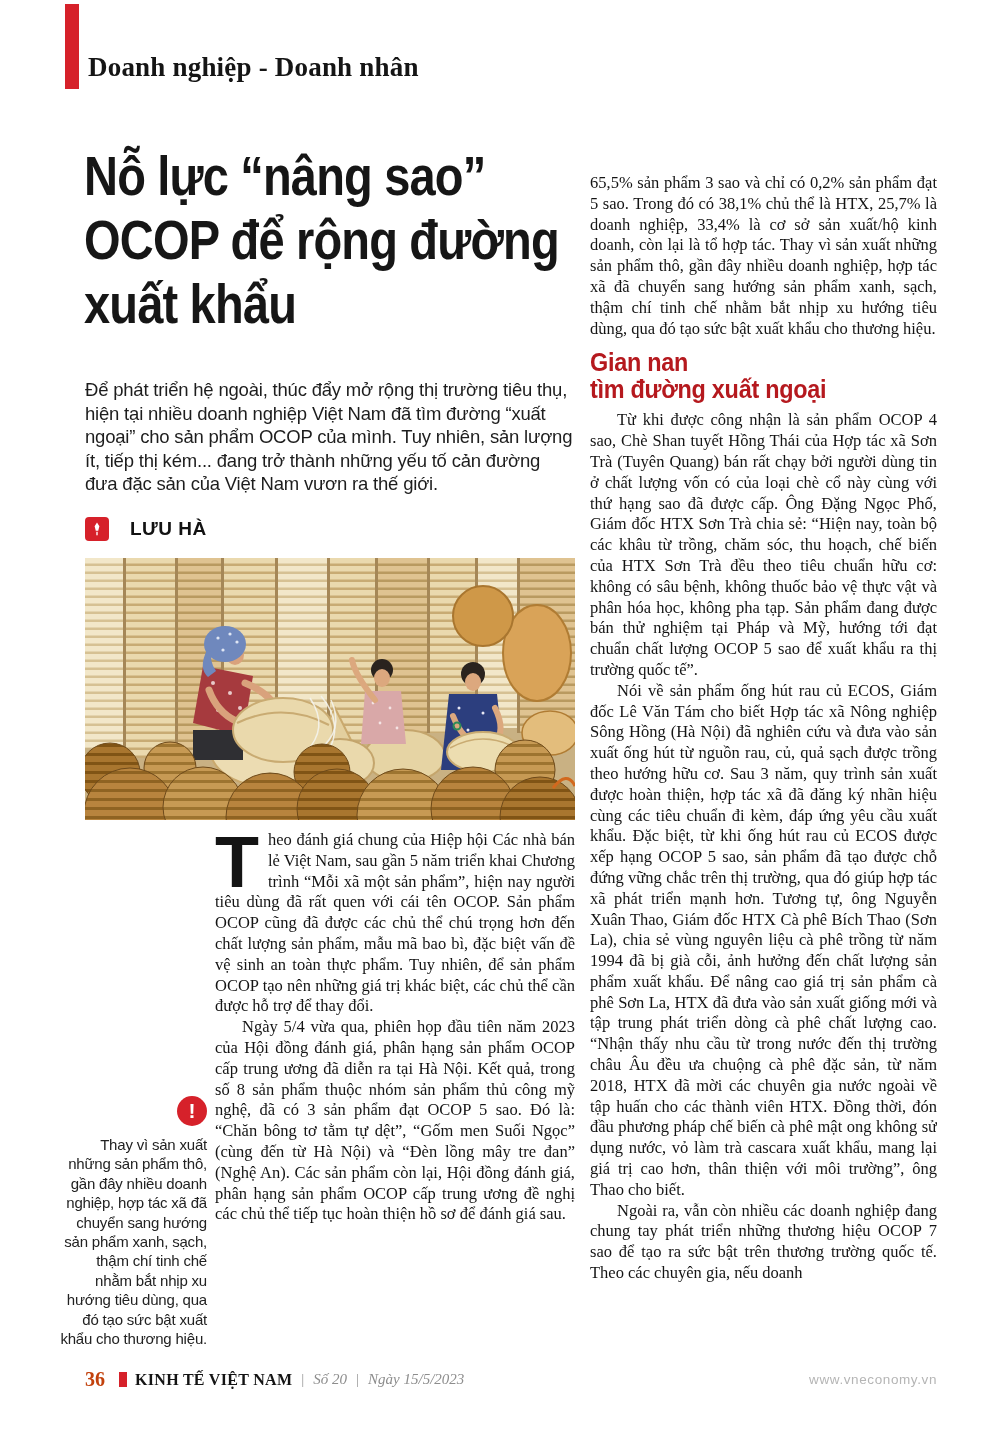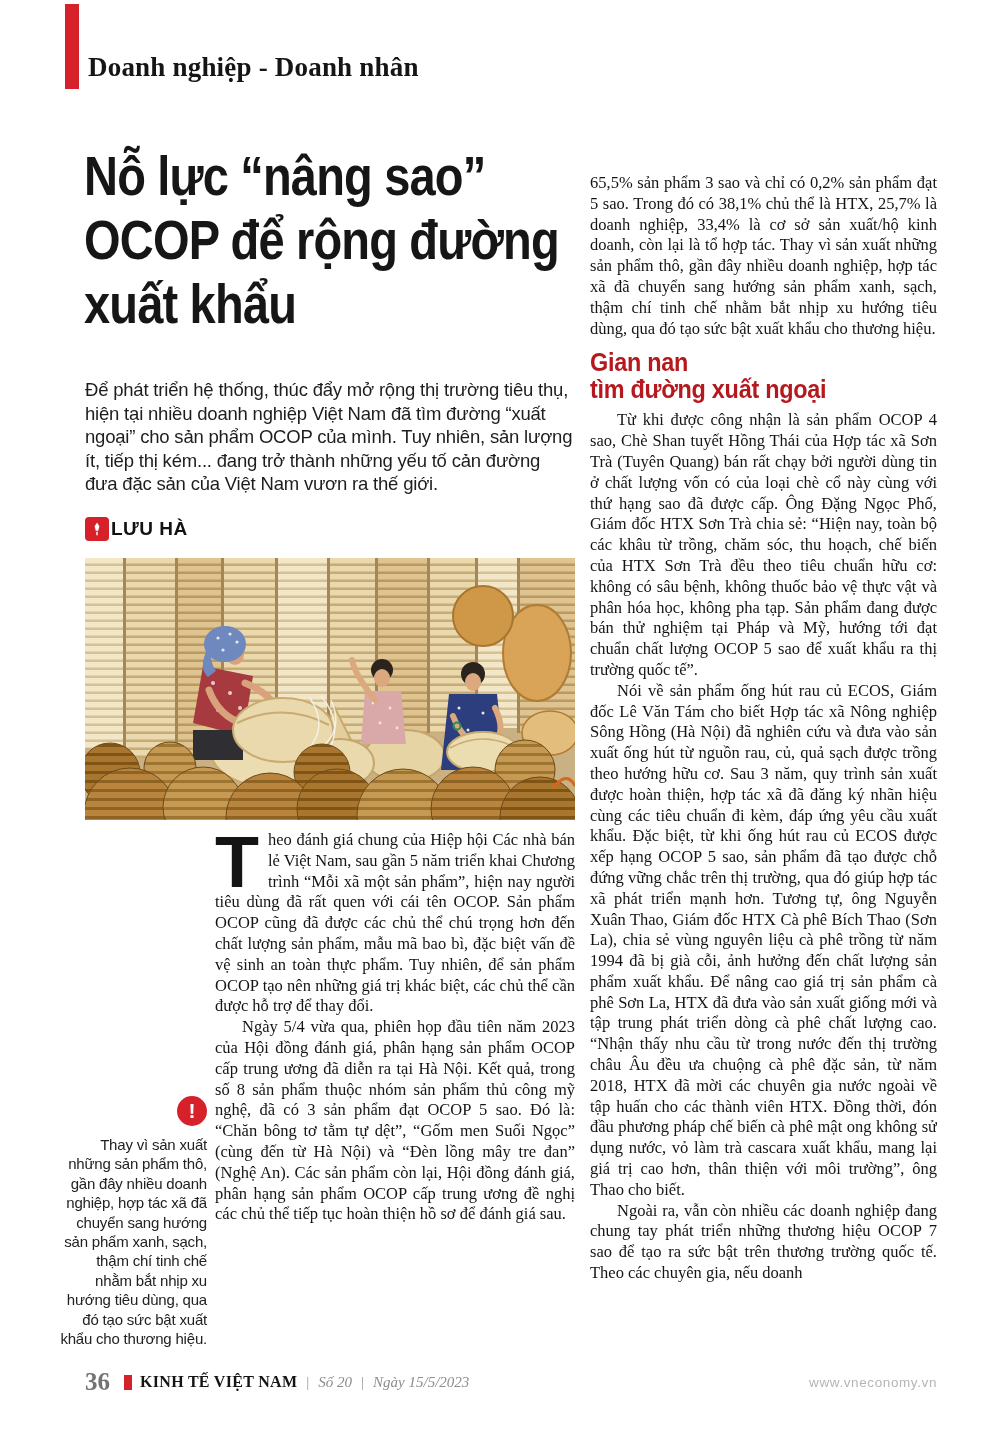--- a/index.html
+++ b/index.html
@@ -17,21 +17,21 @@
          line-height:64px;color:#161616;transform:scaleX(0.84);transform-origin:left top;
          letter-spacing:-1px;}
   .title span{display:block;}
 
   
   .lead{position:absolute;left:85px;top:378px;width:492px;margin:0;
         font-family:"Liberation Sans",sans-serif;font-size:18.5px;line-height:23.6px;
         color:#1d1d1d;letter-spacing:-0.2px;}
 
   
-  .byline{position:absolute;left:85px;top:517px;display:flex;align-items:center;gap:2px;}
+  .byline{position:absolute;left:85px;top:517px;display:flex;align-items:center;gap:21px;}
   .pen-badge{width:24px;height:24px;background:#d6212a;border-radius:4px;display:flex;
              align-items:center;justify-content:center;color:#fff;font-size:14px;}
   .pen-badge svg{display:block;}
   .author{font-family:"Liberation Sans",sans-serif;font-weight:bold;font-size:19px;
           color:#121212;letter-spacing:0.5px;}
 
   
   .photo{position:absolute;left:85px;top:558px;width:490px;height:262px;overflow:hidden;}
   .photo svg{display:block;}
 
@@ -51,21 +51,21 @@
   .body-p.indent{text-indent:27px;}
   .dropcap{float:left;font-family:"Liberation Sans",sans-serif;font-weight:bold;
            font-size:72px;line-height:56px;padding:4px 9px 0 0;color:#141414;}
   .subhead{margin:10px 0 7px 0;font-family:"Liberation Sans",sans-serif;font-weight:bold;
            font-size:26px;line-height:27px;color:#b5191e;transform:scaleX(0.9);
            transform-origin:left top;letter-spacing:-0.3px;width:380px;}
   .subhead span{display:block;}
 
   
   .footer{position:absolute;left:85px;right:63px;top:1368px;display:flex;align-items:center;}
-  .pg-num{font-family:"Liberation Serif",serif;font-weight:bold;font-size:25px;color:#737373;}
+  .pg-num{font-family:"Liberation Serif",serif;font-weight:bold;font-size:20px;color:#c2410c;}
   .logo-sq{width:8px;height:15px;background:#d6212a;margin:0 8px 0 14px;}
   .mag{font-family:"Liberation Serif",serif;font-weight:bold;font-size:16px;color:#141414;
        letter-spacing:0.3px;}
   .sep{color:#9a9a9a;font-size:15px;margin:0 9px;font-family:"Liberation Serif",serif;}
   .meta{font-family:"Liberation Serif",serif;font-style:italic;font-size:15px;color:#8d8d8d;}
   .spacer{flex:1;}
   .website{font-family:Liberation Sans, sans-serif;font-size:13.5px;color:#b5b5b5;
            letter-spacing:0.6px;text-decoration:none;}
 </style>
 </head>
@@ -75,21 +75,21 @@
 
   <div class="kicker-bar"></div>
   <div class="kicker">Doanh nghiệp - Doanh nhân</div>
 
   <h1 class="title">
     <span>Nỗ lực “nâng sao”</span>
     <span>OCOP để rộng đường</span>
     <span>xuất khẩu</span>
   </h1>
 
-  <p class="lead">Để phát triển hệ thống, thúc đẩy mở rộng thị trường tiêu thụ, hiện tại nhiều doanh nghiệp Việt Nam đã tìm đường “xuất ngoại” cho sản phẩm OCOP của mình. Tuy nhiên, sản lượng ít, tiếp thị kém... đang trở thành những yếu tố cản đường đưa đặc sản của Việt Nam vươn ra thế giới.</p>
+  <p class="lead">Để phát triển hệ ngoài, thúc đẩy mở rộng thị trường tiêu thụ, hiện tại nhiều doanh nghiệp Việt Nam đã tìm đường “xuất ngoại” cho sản phẩm OCOP của mình. Tuy nhiên, sản lượng ít, tiếp thị kém... đang trở thành những yếu tố cản đường đưa đặc sản của Việt Nam vươn ra thế giới.</p>
 
   <div class="byline">
     <span class="pen-badge">
       <svg width="14" height="14" viewBox="0 0 14 14">
         <path d="M7 0.5 L9.4 4.2 L8 9.5 L7 8.3 L6 9.5 L4.6 4.2 Z" fill="#ffffff"></path>
         <rect x="6.3" y="9.8" width="1.4" height="3.6" rx="0.7" fill="#ffffff"></rect>
       </svg>
     </span>
     <span class="author">LƯU HÀ</span>
   </div>

